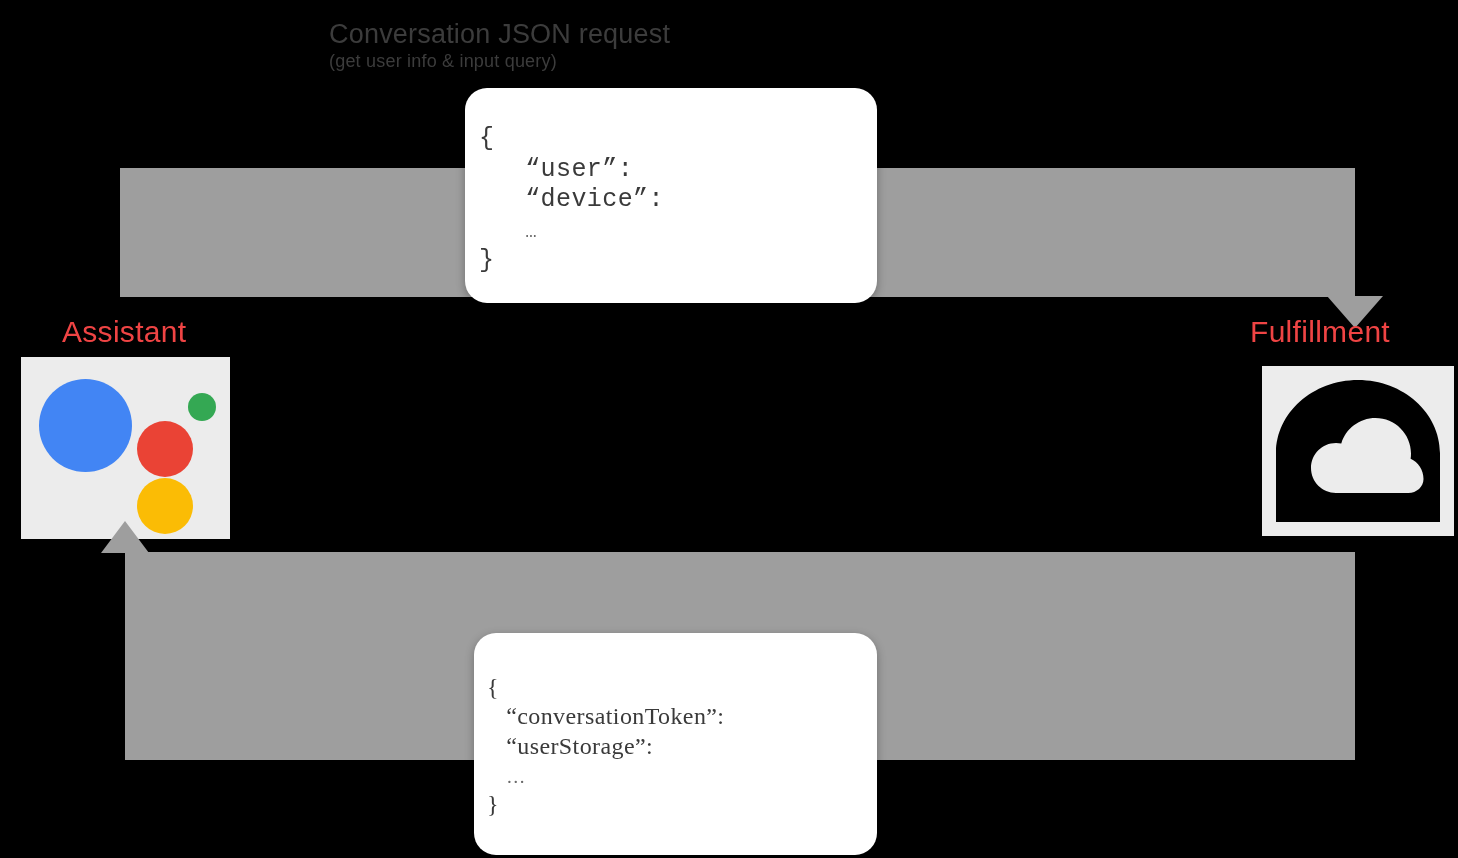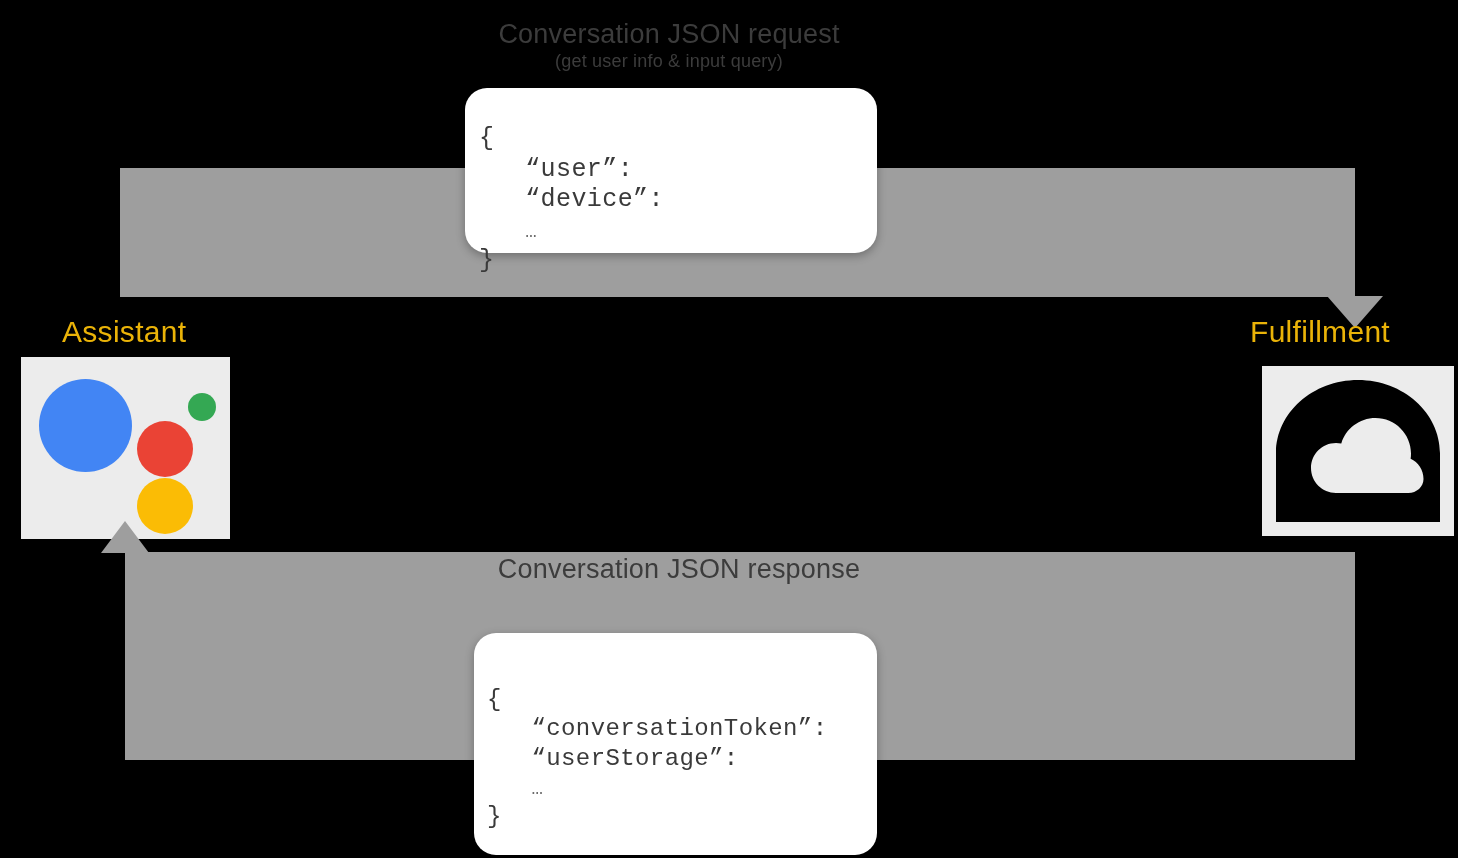--- a/index.html
+++ b/index.html
@@ -55,21 +55,21 @@
     left: 101px;
     top: 521px;
     border-left: 24px solid transparent;
     border-right: 24px solid transparent;
     border-bottom: 32px solid #9e9e9e;
   }
 
   
   .band-label {
     position: absolute;
-    text-align: center;
+    text-align: left;
     color: #3c3c3c;
     font-family: "Liberation Sans", sans-serif;
     line-height: 1.22;
     letter-spacing: 0.2px;
   }
   .band-label .line1 {
     display: block;
     font-size: 27px;
     font-weight: 400;
   }
@@ -85,21 +85,21 @@
   }
   #response-label {
     left: 339px;
     top: 553px;
     width: 680px;
   }
 
   
   .endpoint-label {
     position: absolute;
-    color: #eab308;
+    color: #ef4444;
     font-size: 30px;
     font-family: "Liberation Sans", sans-serif;
     letter-spacing: 0.3px;
   }
   #assistant-label {
     left: 62px;
     top: 315px;
   }
   #fulfillment-label {
     left: 1250px;
@@ -147,42 +147,43 @@
   .json-card {
     position: absolute;
     background: #ffffff;
     border-radius: 22px;
     box-shadow: 0 3px 10px rgba(0,0,0,0.30);
   }
   #request-card {
     left: 465px;
     top: 88px;
     width: 412px;
-    height: 165px;
+    height: 215px;
   }
   #response-card {
     left: 474px;
     top: 633px;
     width: 403px;
     height: 222px;
   }
   .json-code {
     margin: 0;
     padding: 36px 0 0 14px;
     font-family: "Liberation Mono", monospace;
     font-size: 25px;
     line-height: 1.22;
     color: #3a3a3a;
     white-space: pre;
     letter-spacing: 0.4px;
   }
   #response-card .json-code {
-    padding-top: 52px;
+    padding-top: 40px;
     padding-left: 13px;
     font-size: 24px;
+    font-family: Liberation Serif, serif;
   }
   .json-ellipsis {
     font-size: 19px;
     color: #6a6a6a;
   }
 </style>
 </head>
 <body>
 
 <div id="stage">
@@ -222,21 +223,20 @@
                C61.8 63 63.6 63.2 65.3 63.6 C69.6 48.8 83.3 38 99.5 38
                C119.1 38 135 53.9 135 73.5 C135 75.3 134.9 77.1 134.6 78.8
                C142.2 82.3 147.5 90 147.5 99 C147.5 106.7 140.7 113 132.3 113 Z"></path>
     </svg>
   </div>
 
   <div class="arrow-band" id="response-band"></div>
   <div class="arrow-head" id="response-arrowhead"></div>
 
   <div class="band-label" id="response-label">
-    <span class="line1">Conversation JSON response</span>
   </div>
 
   <div class="json-card" id="response-card">
     <pre class="json-code"><span>{</span>
    <span>“conversationToken”:</span>
    <span>“userStorage”:</span>
    <span class="json-ellipsis">…</span>
 <span>}</span></pre>
   </div>
 

